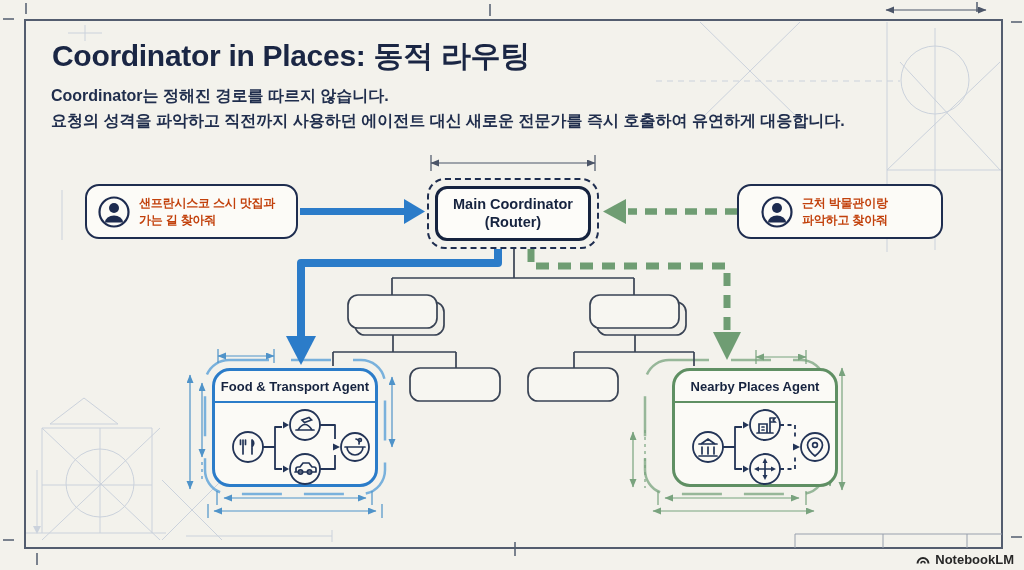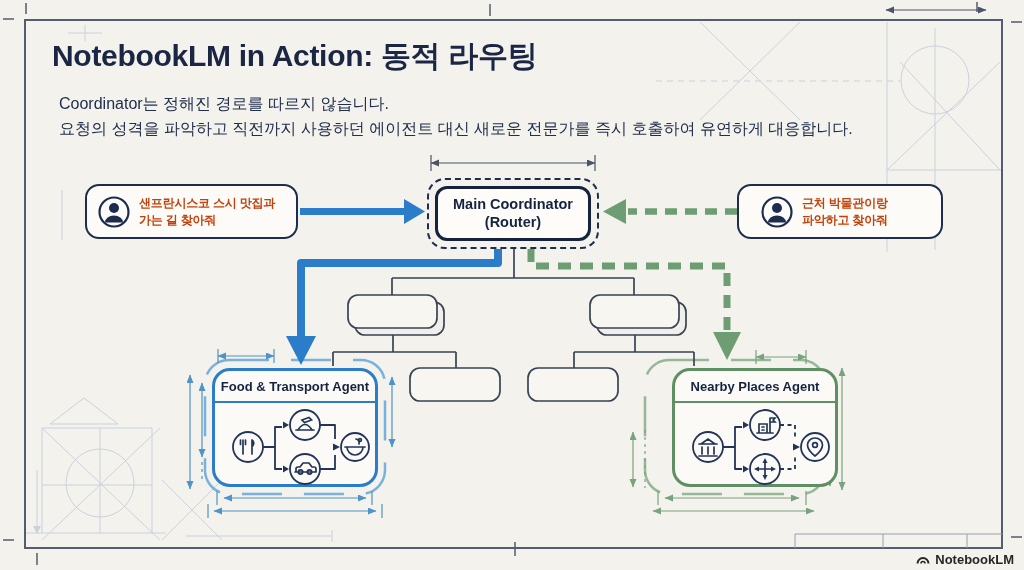--- a/index.html
+++ b/index.html
@@ -1,21 +1,21 @@
 <!DOCTYPE html>
 <html><head>
 <meta charset="utf-8">
 <style>
   html,body{margin:0;padding:0;background:#e8e8e4;}
   .canvas{position:relative;width:1024px;height:570px;background:#f3f2ec;overflow:hidden;
           font-family:"Liberation Sans",sans-serif;}
   svg.layer{position:absolute;left:0;top:0;}
   .title{position:absolute;left:52px;top:36px;margin:0;font-size:30px;font-weight:800;
          color:#1a2644;letter-spacing:-.3px;}
-  .sub{position:absolute;left:51px;margin:8px;font-size:16px;font-weight:400;color:#202e4d;white-space:nowrap;}
+  .sub{position:absolute;left:51px;margin:0;font-size:16px;font-weight:700;color:#202e4d;white-space:nowrap;}
   .sub1{top:86px}.sub2{top:111px}
   .qbox{position:absolute;display:flex;align-items:center;gap:8px;padding:0 10px;
         background:#fcfbf7;border:2px solid #1e2d4f;border-radius:14px;box-sizing:border-box;}
   .qbox.left{left:85px;top:184px;width:213px;height:55px;}
   .qbox.right{left:737px;top:184px;width:206px;height:55px;padding-left:21px;}
   .qtext{font-size:12px;font-weight:600;color:#c2410c;line-height:1.38;letter-spacing:-.2px;}
   .coord{position:absolute;left:427px;top:178px;width:172px;height:71px;border:2px dashed #1e2d4f;
          border-radius:18px;display:flex;align-items:center;justify-content:center;box-sizing:border-box;}
   .coord-inner{width:156px;height:55px;background:#fdfcf9;border:3.5px solid #16233f;border-radius:12px;
          display:flex;flex-direction:column;align-items:center;justify-content:center;box-sizing:border-box;}
@@ -129,21 +129,21 @@
     <g>
       <line x1="300" y1="211.5" x2="404" y2="211.5" stroke="#2b7cc9" stroke-width="7"></line>
       <polygon points="404,199 404,224 425,211.5" fill="#2b7cc9"></polygon>
     </g>
     <g>
       <line x1="737" y1="211.5" x2="628" y2="211.5" stroke="#6f9d73" stroke-width="6.5" stroke-dasharray="12 8"></line>
       <polygon points="626,199 626,224 603,211.5" fill="#6f9d73"></polygon>
     </g>
   </svg>
 
-  <h1 class="title">NotebookLM in Action: 동적 라우팅</h1>
+  <h1 class="title">Coordinator in Places: 동적 라우팅</h1>
   <p class="sub sub1">Coordinator는 정해진 경로를 따르지 않습니다.</p>
   <p class="sub sub2">요청의 성격을 파악하고 직전까지 사용하던 에이전트 대신 새로운 전문가를 즉시 호출하여 유연하게 대응합니다.</p>
 
   <div class="qbox left">
     <svg width="34" height="34" viewBox="0 0 34 34">
       <circle cx="17" cy="17" r="14.5" fill="none" stroke="#1d2b4f" stroke-width="2.2"></circle>
       <circle cx="17" cy="13" r="5" fill="#1d2b4f"></circle>
       <path d="M8,27.5 a9,7 0 0 1 18,0" fill="#1d2b4f"></path>
     </svg>
     <div class="qtext">

